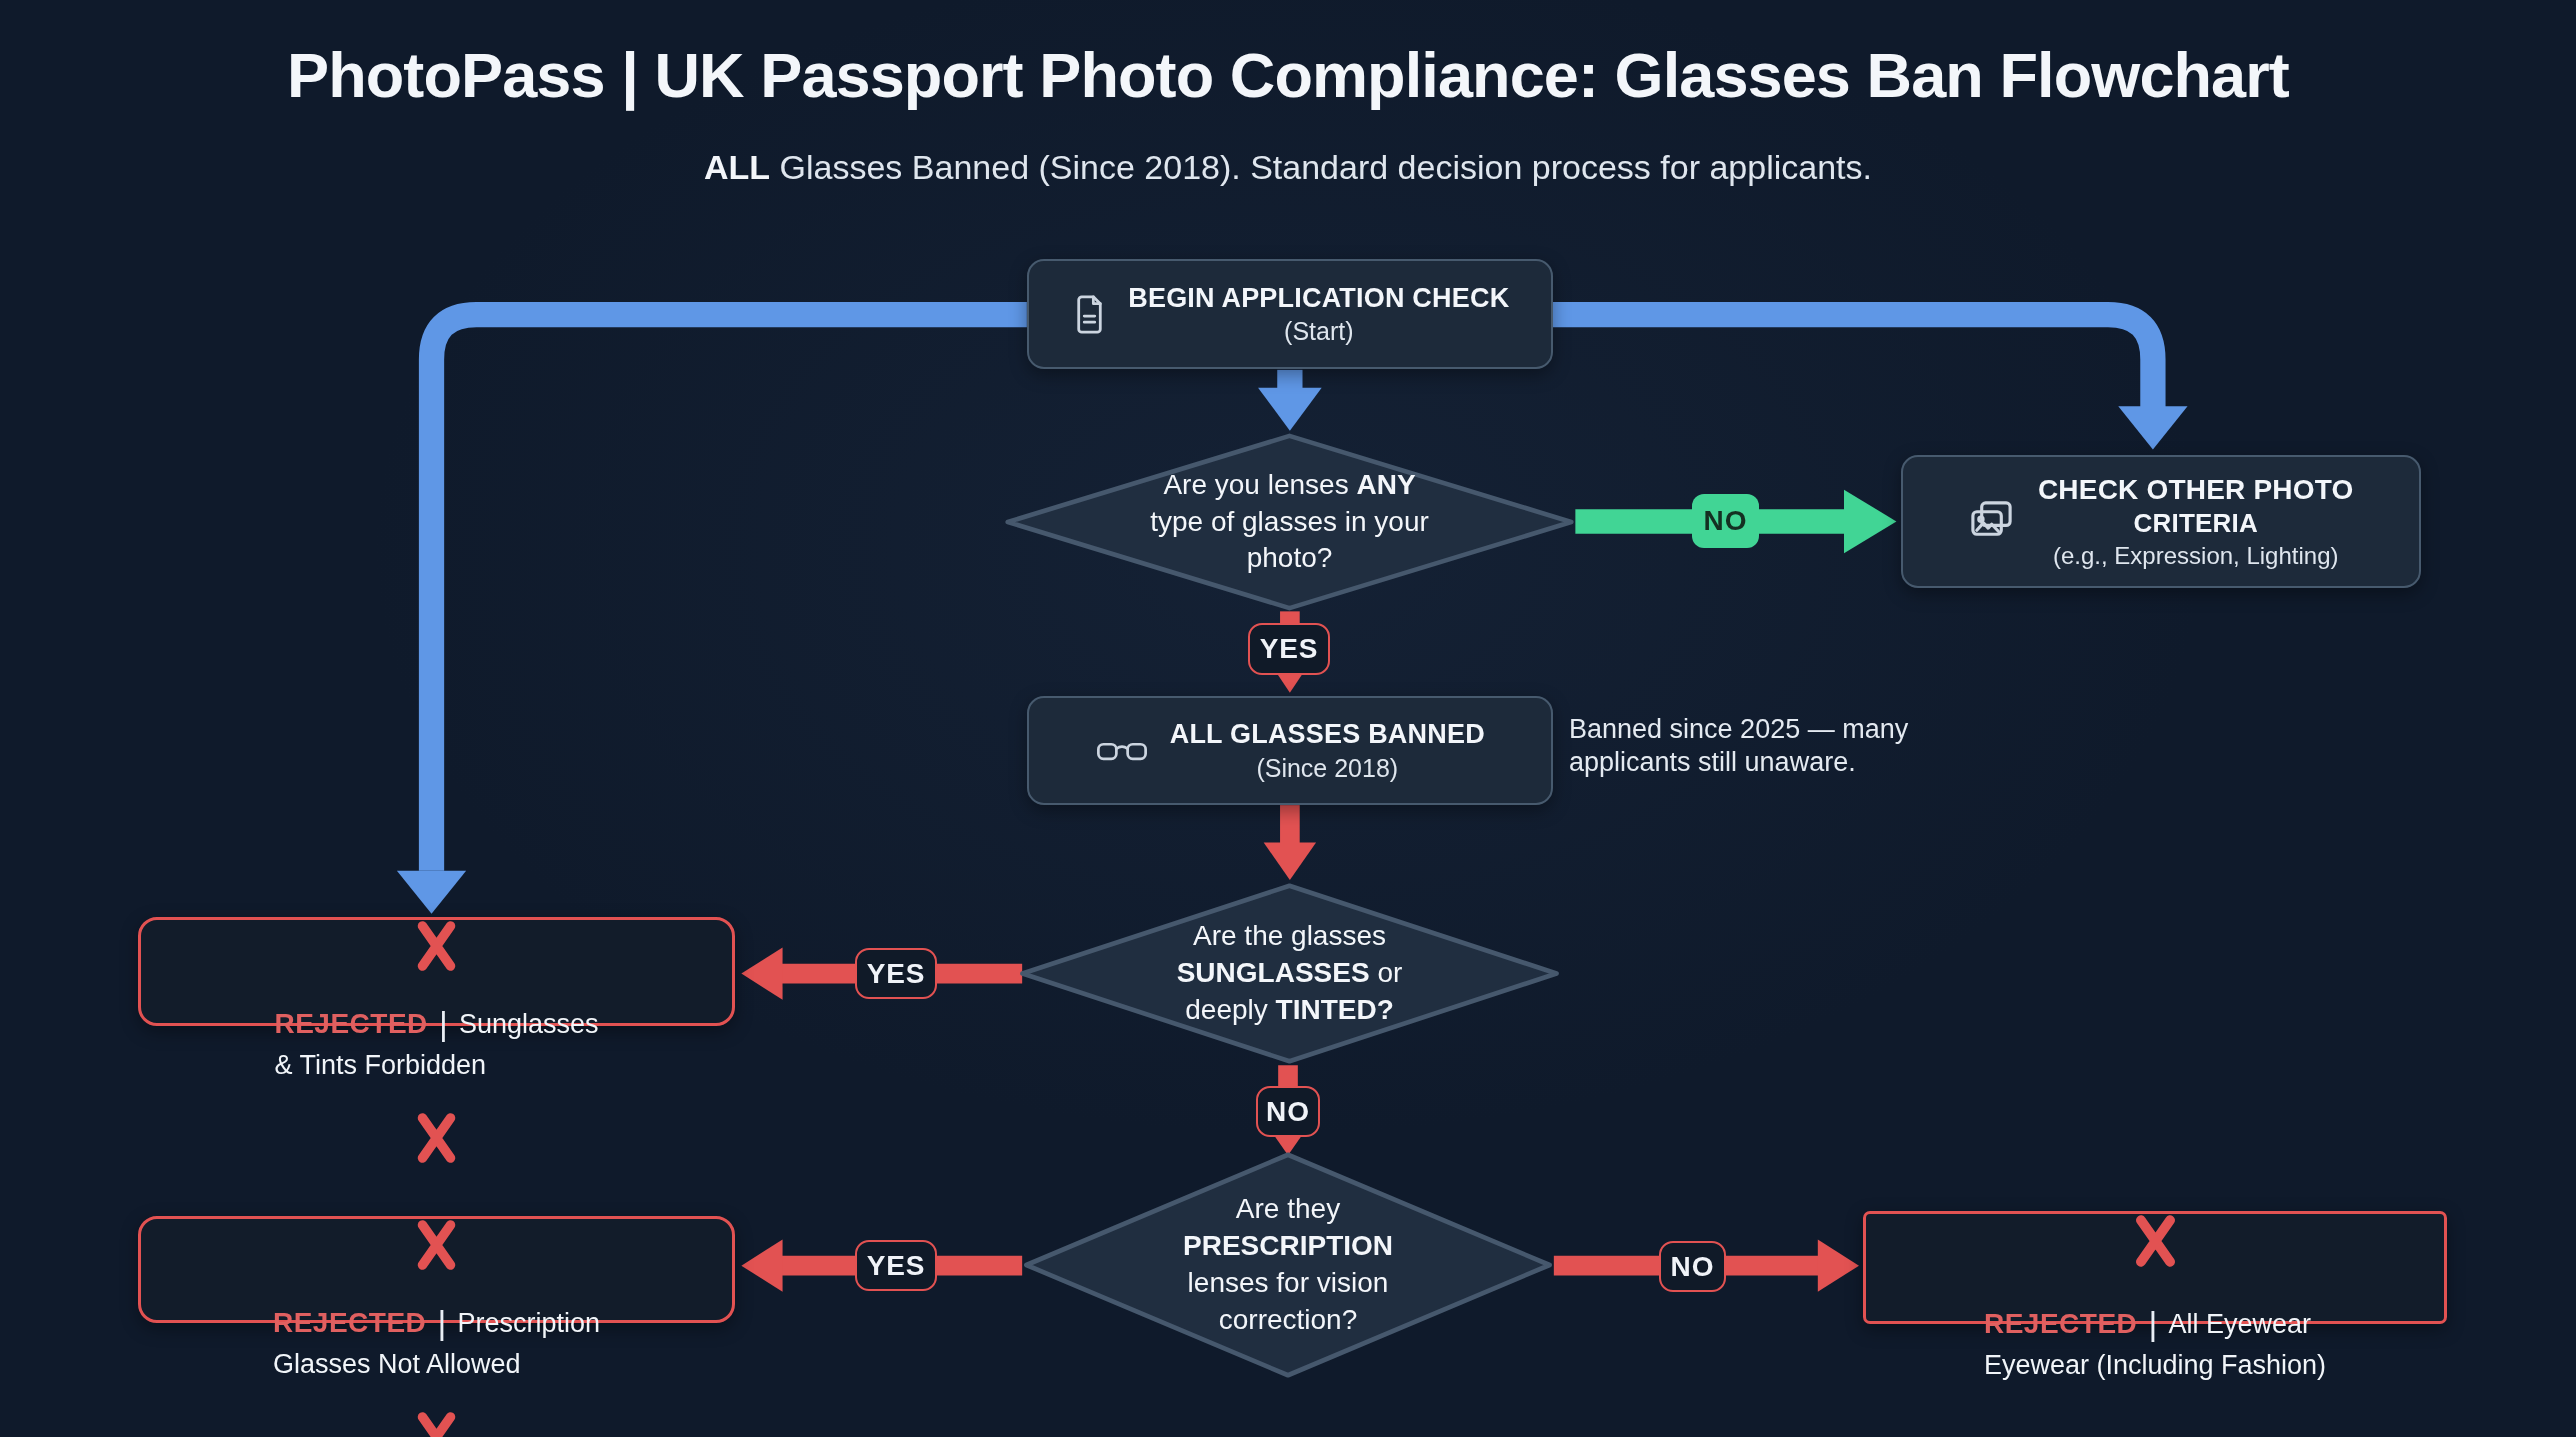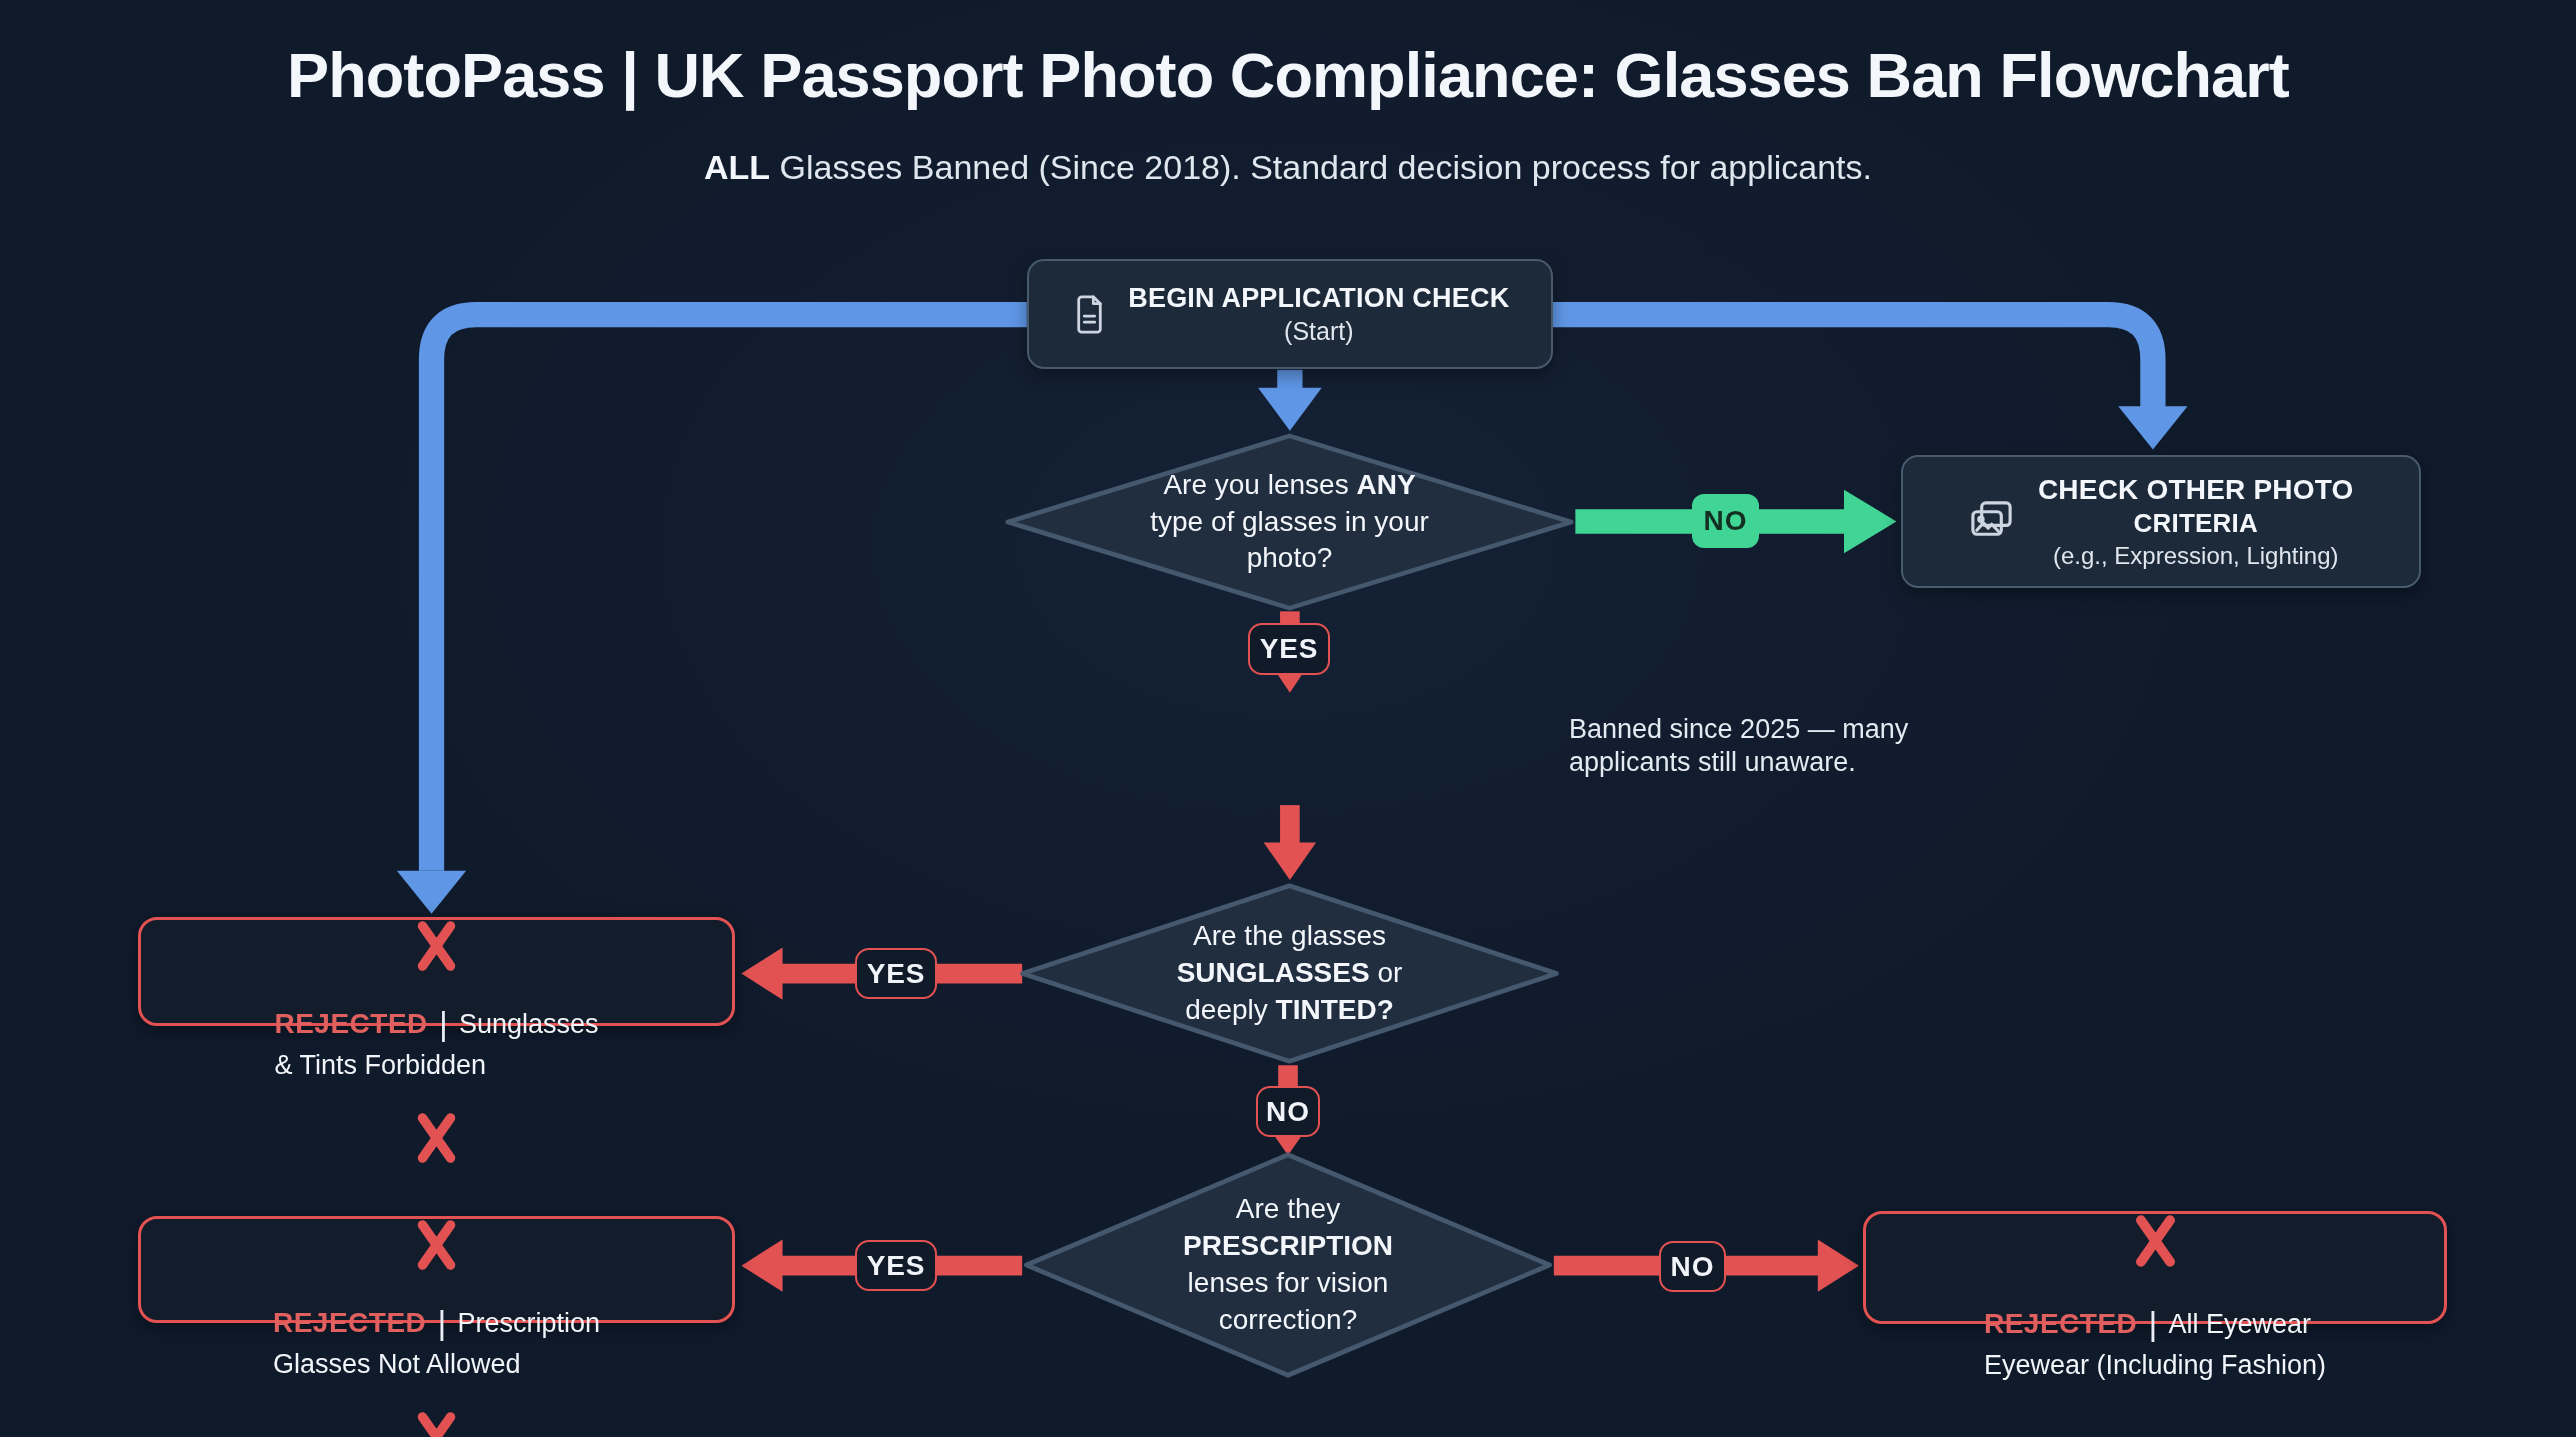--- a/index.html
+++ b/index.html
@@ -135,20 +135,31 @@
       <circle cx="6.6" cy="10.8" r="1.1"></circle>
       <path d="M4.5 16.5 l3.4 -3.8 2.4 2.7 1.8 -2 3.4 3.6"></path>
     </svg>
     <div class="txt">
       <div class="t1" style="font-size:28px;">CHECK OTHER PHOTO</div>
       <div class="t1" style="font-size:26px;">CRITERIA</div>
       <div class="t2" style="font-size:24px;">(e.g., Expression, Lighting)</div>
     </div>
   </div>
 
+  <div class="node" style="left:1027px;top:696px;width:526px;height:109px;">
+    <svg width="54" height="28" viewBox="0 0 48 24" fill="none" stroke-width="2.4" stroke-linecap="round" stroke-linejoin="round">
+      <rect x="3" y="6" width="16" height="13" rx="4.5"></rect>
+      <rect x="29" y="6" width="16" height="13" rx="4.5"></rect>
+      <path d="M19 10 q5 -3.6 10 0"></path>
+    </svg>
+    <div class="txt">
+      <div class="t1">ALL GLASSES BANNED</div>
+      <div class="t2">(Since 2018)</div>
+    </div>
+  </div>
 
   <div class="note" style="left:1569px;top:713px;">
     <div>Banned since 2025 — many</div>
     <div>applicants still unaware.</div>
   </div>
 
   <div class="diamond" style="left:1018px;top:882px;width:543px;height:183px;">
     <svg width="543" height="183" viewBox="0 0 580 196">
       <polygon points="290,4 576,98 290,192 4,98" fill="var(--c-diamond_fill)" stroke="var(--c-diamond_border)" stroke-width="5" stroke-linejoin="round"></polygon>
     </svg>
@@ -190,21 +201,21 @@
     </svg>
     <div class="rej-text">
       <div><span class="rej-label">REJECTED</span><span class="rej-sep">|</span><span>Prescription</span></div>
       <div>Glasses Not Allowed</div>
     </div>
     <svg class="xmark" width="47" height="52" viewBox="0 0 44 52">
       <path d="M8 6 L36 46 M36 6 L8 46" stroke="var(--c-red)" stroke-width="9.5" stroke-linecap="round" fill="none"></path>
     </svg>
   </div>
 
-  <div class="reject" style="left:1863px;top:1211px;width:584px;height:113px;gap:32px;">
+  <div class="reject" style="left:1863px;top:1211px;width:584px;height:113px;gap:32px;border-radius:7px;">
     <svg class="xmark" width="49" height="54" viewBox="0 0 44 52">
       <path d="M8 6 L36 46 M36 6 L8 46" stroke="var(--c-red)" stroke-width="9.5" stroke-linecap="round" fill="none"></path>
     </svg>
     <div class="rej-text">
       <div><span class="rej-label">REJECTED</span><span class="rej-sep">|</span><span>All Eyewear</span></div>
       <div>Eyewear (Including Fashion)</div>
     </div>
   </div>
 
   <div class="pill green" style="left:1692px;top:494px;width:67px;height:54px;">NO</div>

